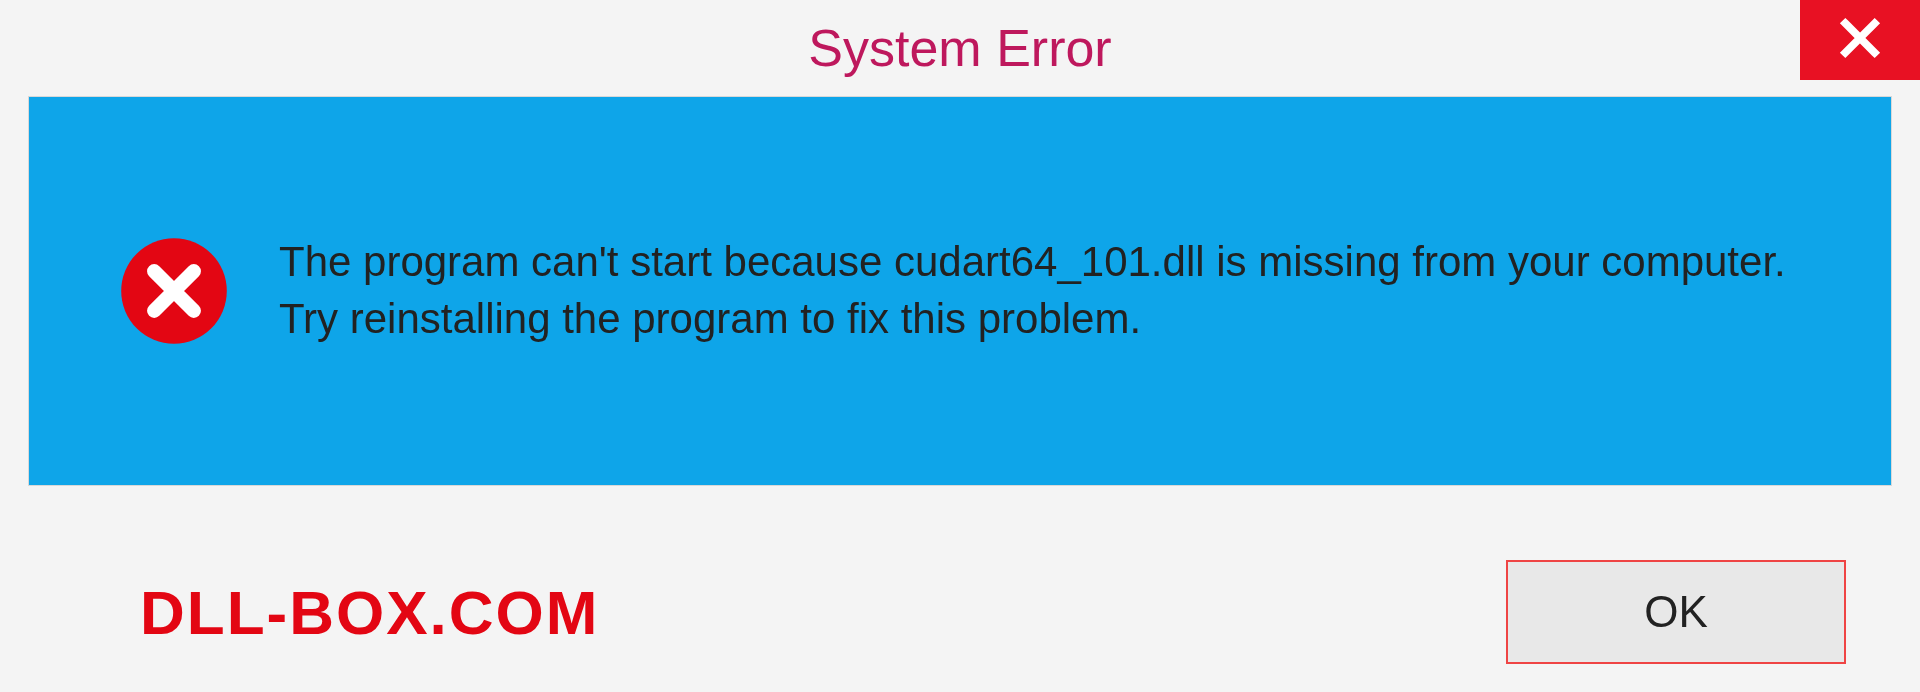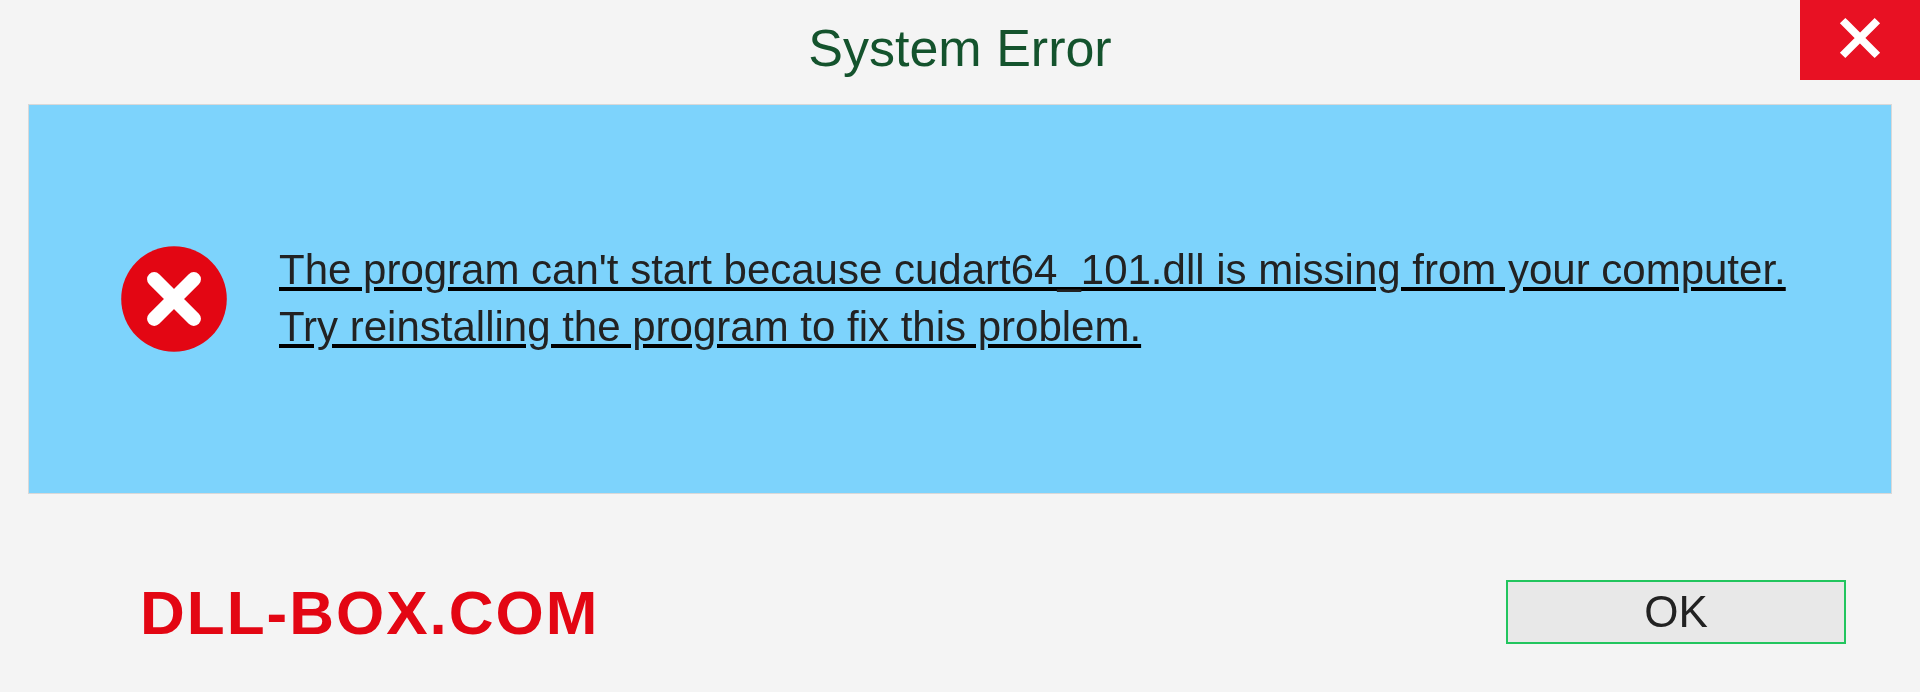--- a/index.html
+++ b/index.html
@@ -17,48 +17,47 @@
     }
     .title-bar {
       position: relative;
       height: 96px;
       display: flex;
       align-items: center;
       justify-content: center;
     }
     .title-text {
       font-size: 52px;
-      color: #14532d;
+      color: #be185d;
       font-weight: 400;
     }
     .close-btn {
       position: absolute;
       top: 0;
       right: 0;
       width: 120px;
       height: 80px;
       background: #e81123;
       display: flex;
       align-items: center;
       justify-content: center;
       cursor: pointer;
     }
     .close-btn svg {
       width: 44px;
       height: 44px;
     }
     .content-panel {
-      margin: 8px 28px;
-      background: #7dd3fc;
+      margin: 0 28px;
+      background: #0ea5e9;
       border: 1px solid #d8d8d8;
       height: 390px;
       display: flex;
       align-items: center;
       padding: 0 60px 0 90px;
-      text-decoration: underline;
     }
     .error-icon {
       flex-shrink: 0;
       margin-right: 50px;
     }
     .error-icon svg {
       width: 110px;
       height: 110px;
       display: block;
     }
@@ -81,23 +80,23 @@
     }
     .watermark {
       font-size: 62px;
       font-weight: 800;
       color: #e30613;
       letter-spacing: 2px;
       font-family: Arial, sans-serif;
     }
     .ok-button {
       width: 340px;
-      height: 64px;
+      height: 104px;
       background: #e8e8e8;
-      border: 2px solid #22c55e;
+      border: 2px solid #ef4444;
       font-size: 44px;
       color: #222;
       display: flex;
       align-items: center;
       justify-content: center;
       cursor: pointer;
       font-family: inherit;
     }
   </style>
 </head>

